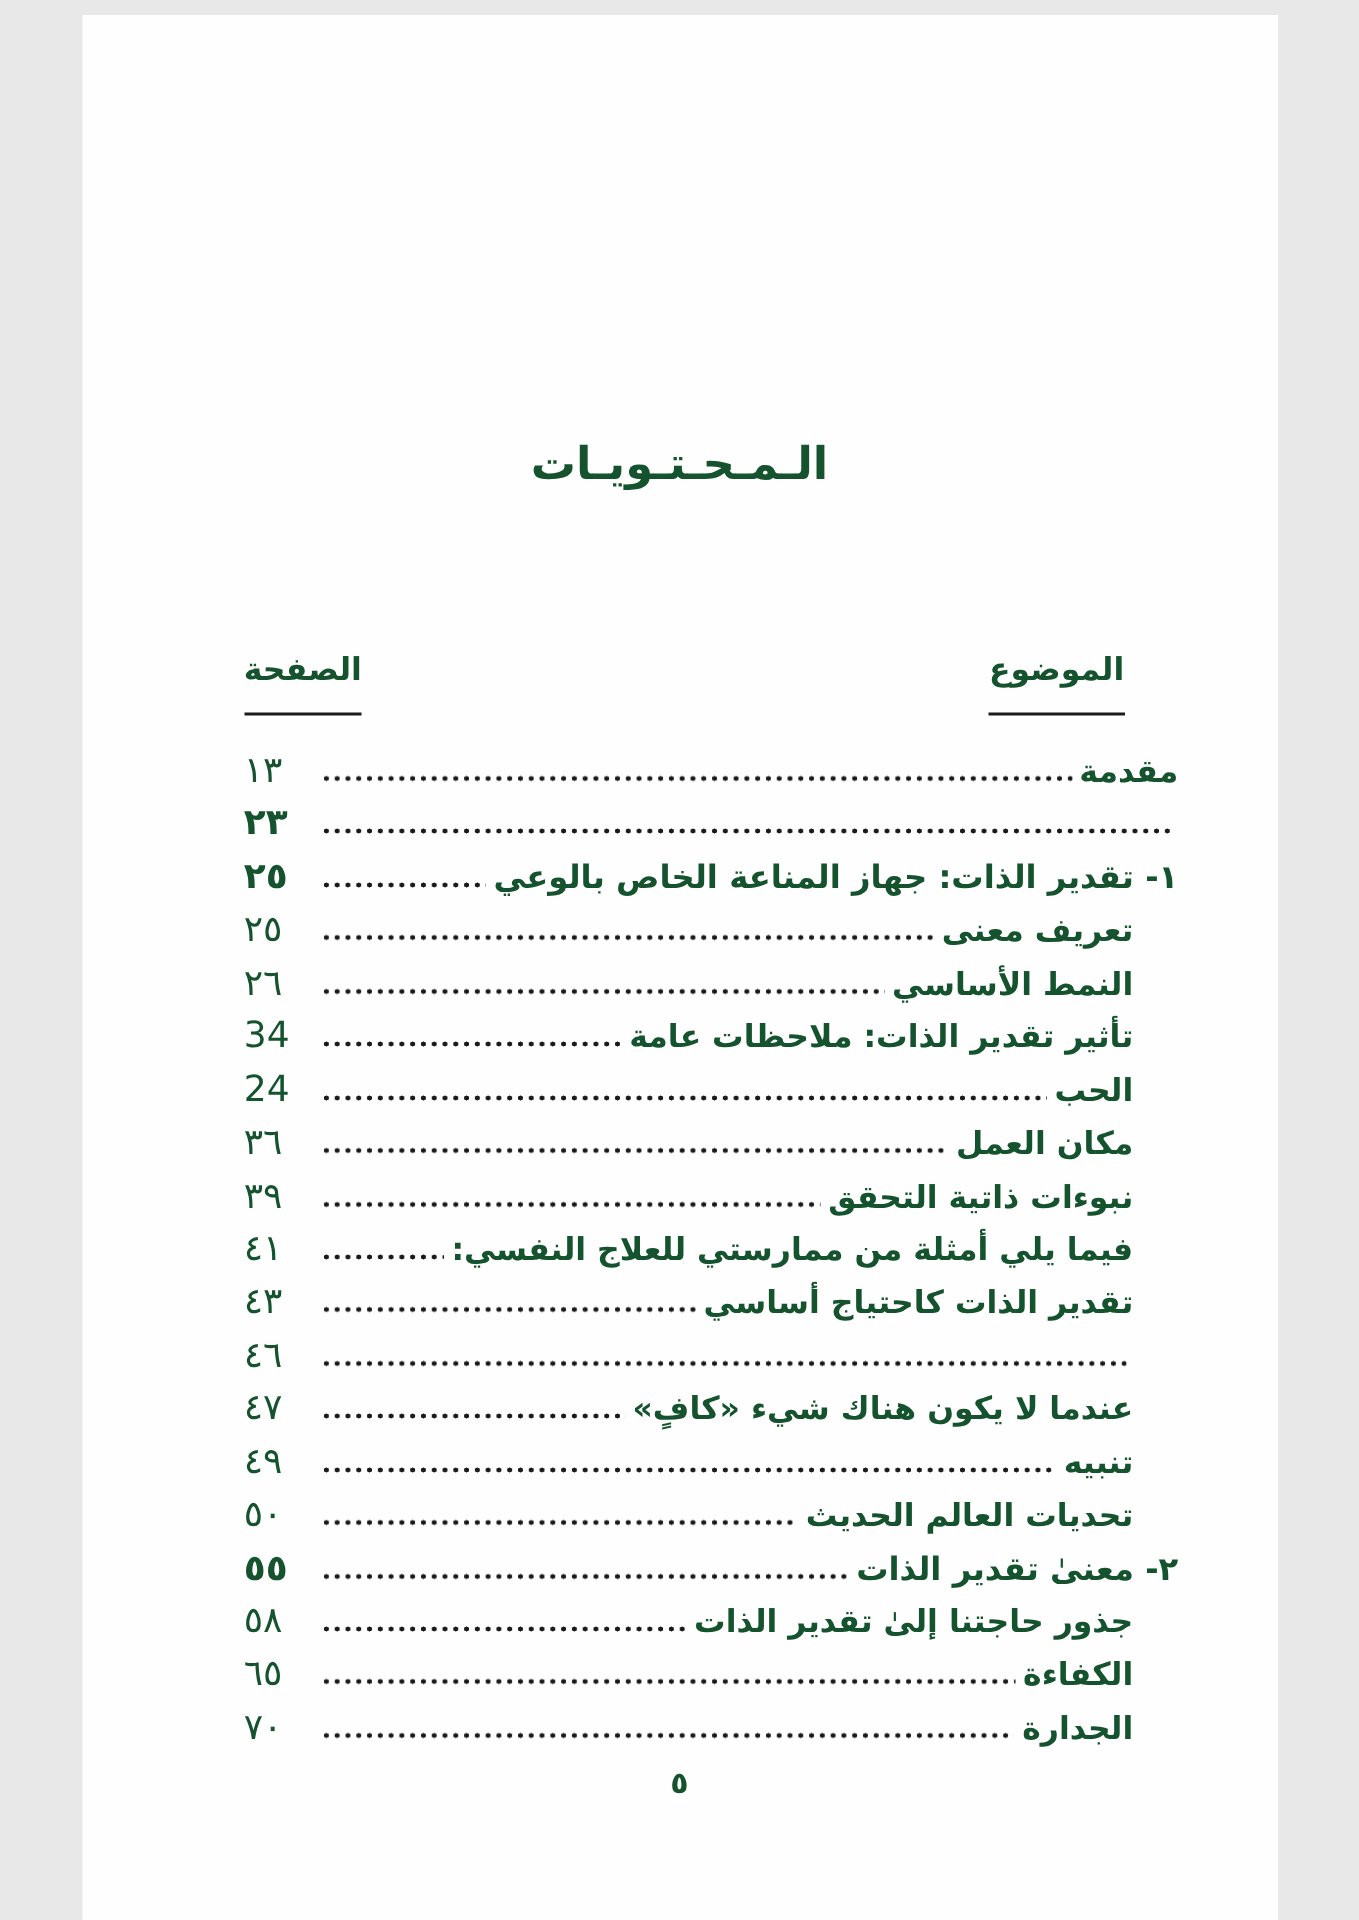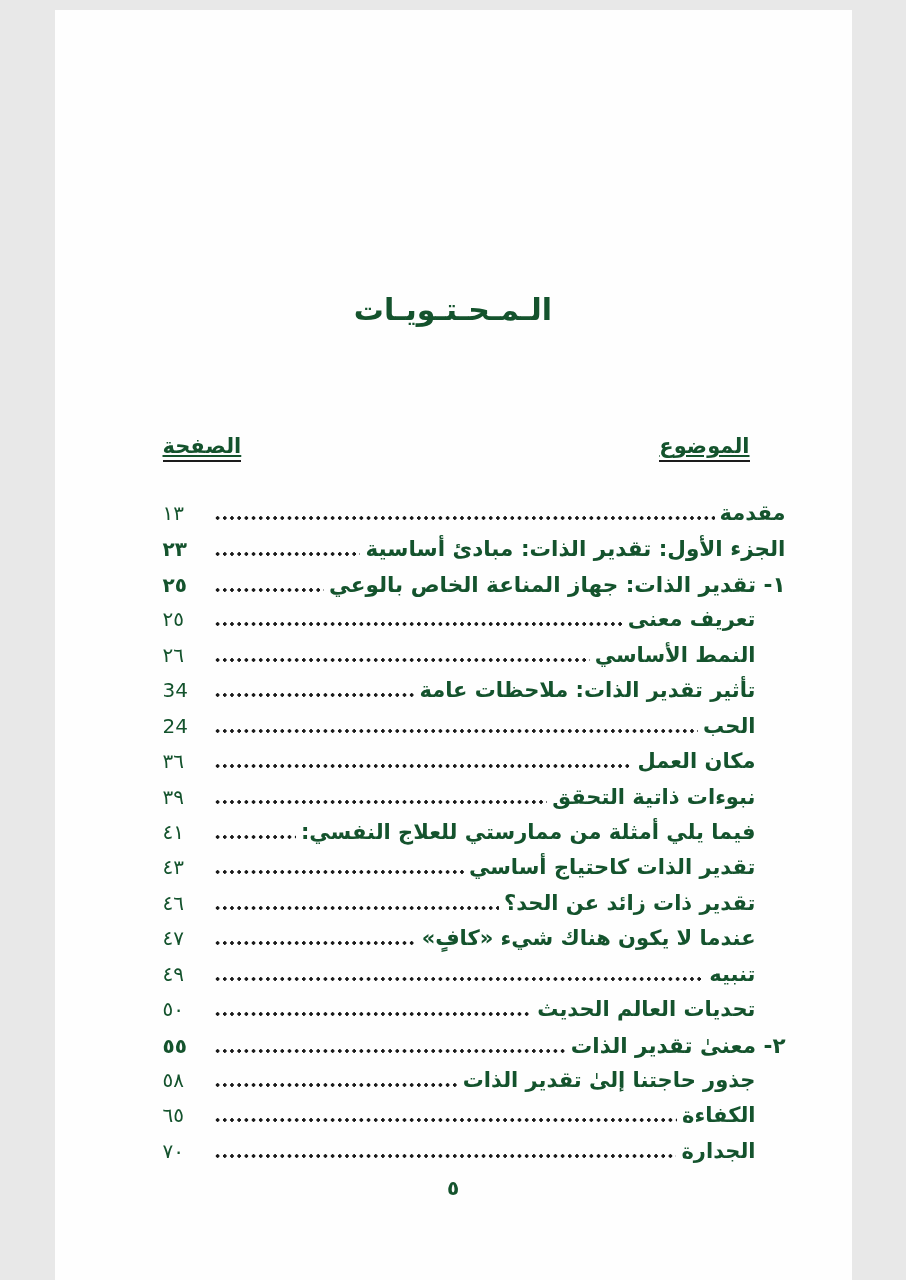--- a/index.html
+++ b/index.html
@@ -26,22 +26,21 @@
     direction:rtl;
     display:flex;
     justify-content:space-between;
     align-items:flex-start;
     font-size:21px;
     font-weight:bold;
   }
   .col-head{
     display:inline-block;
     border-bottom:2px solid #1c1c1c;
-    padding-bottom:2px;
-    text-decoration:underline;
+    padding-bottom:17px;
   }
   .subject-head{margin-right:36px;}
   .toc-list{
     position:absolute;
     top:486px;left:108px;right:66px;
     direction:rtl;
   }
   .toc-row{
     display:flex;
     align-items:baseline;
@@ -59,21 +58,21 @@
     background-image:radial-gradient(circle, #1a1a1a 1.55px, transparent 1.8px);
     background-size:7.2px 4px;
     background-repeat:repeat-x;
     background-position:left bottom;
     min-width:12px;
   }
   .entry-page{
     min-width:46px;
     text-align:left;
     white-space:nowrap;
-    font-size:20px;
+    font-size:24px;
   }
   .footer-page{
     position:absolute;
     top:1166px;left:0;right:0;
     text-align:center;
     font-size:20px;
     font-weight:bold;
   }
 </style>
 </head>
@@ -89,21 +88,20 @@
   </div>
 
   <div class="toc-list">
     <div class="toc-row">
       <span class="entry-title">مقدمة</span>
       <span class="dot-leader"></span>
       <span class="entry-page">١٣</span>
     </div>
 
     <div class="toc-row bold">
-      <span class="entry-title">الجزء الأول: تقدير الذات: مبادئ أساسية</span>
       <span class="dot-leader"></span>
       <span class="entry-page">٢٣</span>
     </div>
 
     <div class="toc-row bold">
       <span class="entry-title">١- تقدير الذات: جهاز المناعة الخاص بالوعي</span>
       <span class="dot-leader"></span>
       <span class="entry-page">٢٥</span>
     </div>
 
@@ -149,21 +147,20 @@
       <span class="entry-page">٤١</span>
     </div>
 
     <div class="toc-row lvl1">
       <span class="entry-title">تقدير الذات كاحتياج أساسي</span>
       <span class="dot-leader"></span>
       <span class="entry-page">٤٣</span>
     </div>
 
     <div class="toc-row lvl1">
-      <span class="entry-title">تقدير ذات زائد عن الحد؟</span>
       <span class="dot-leader"></span>
       <span class="entry-page">٤٦</span>
     </div>
 
     <div class="toc-row lvl1">
       <span class="entry-title">عندما لا يكون هناك شيء «كافٍ»</span>
       <span class="dot-leader"></span>
       <span class="entry-page">٤٧</span>
     </div>
 

